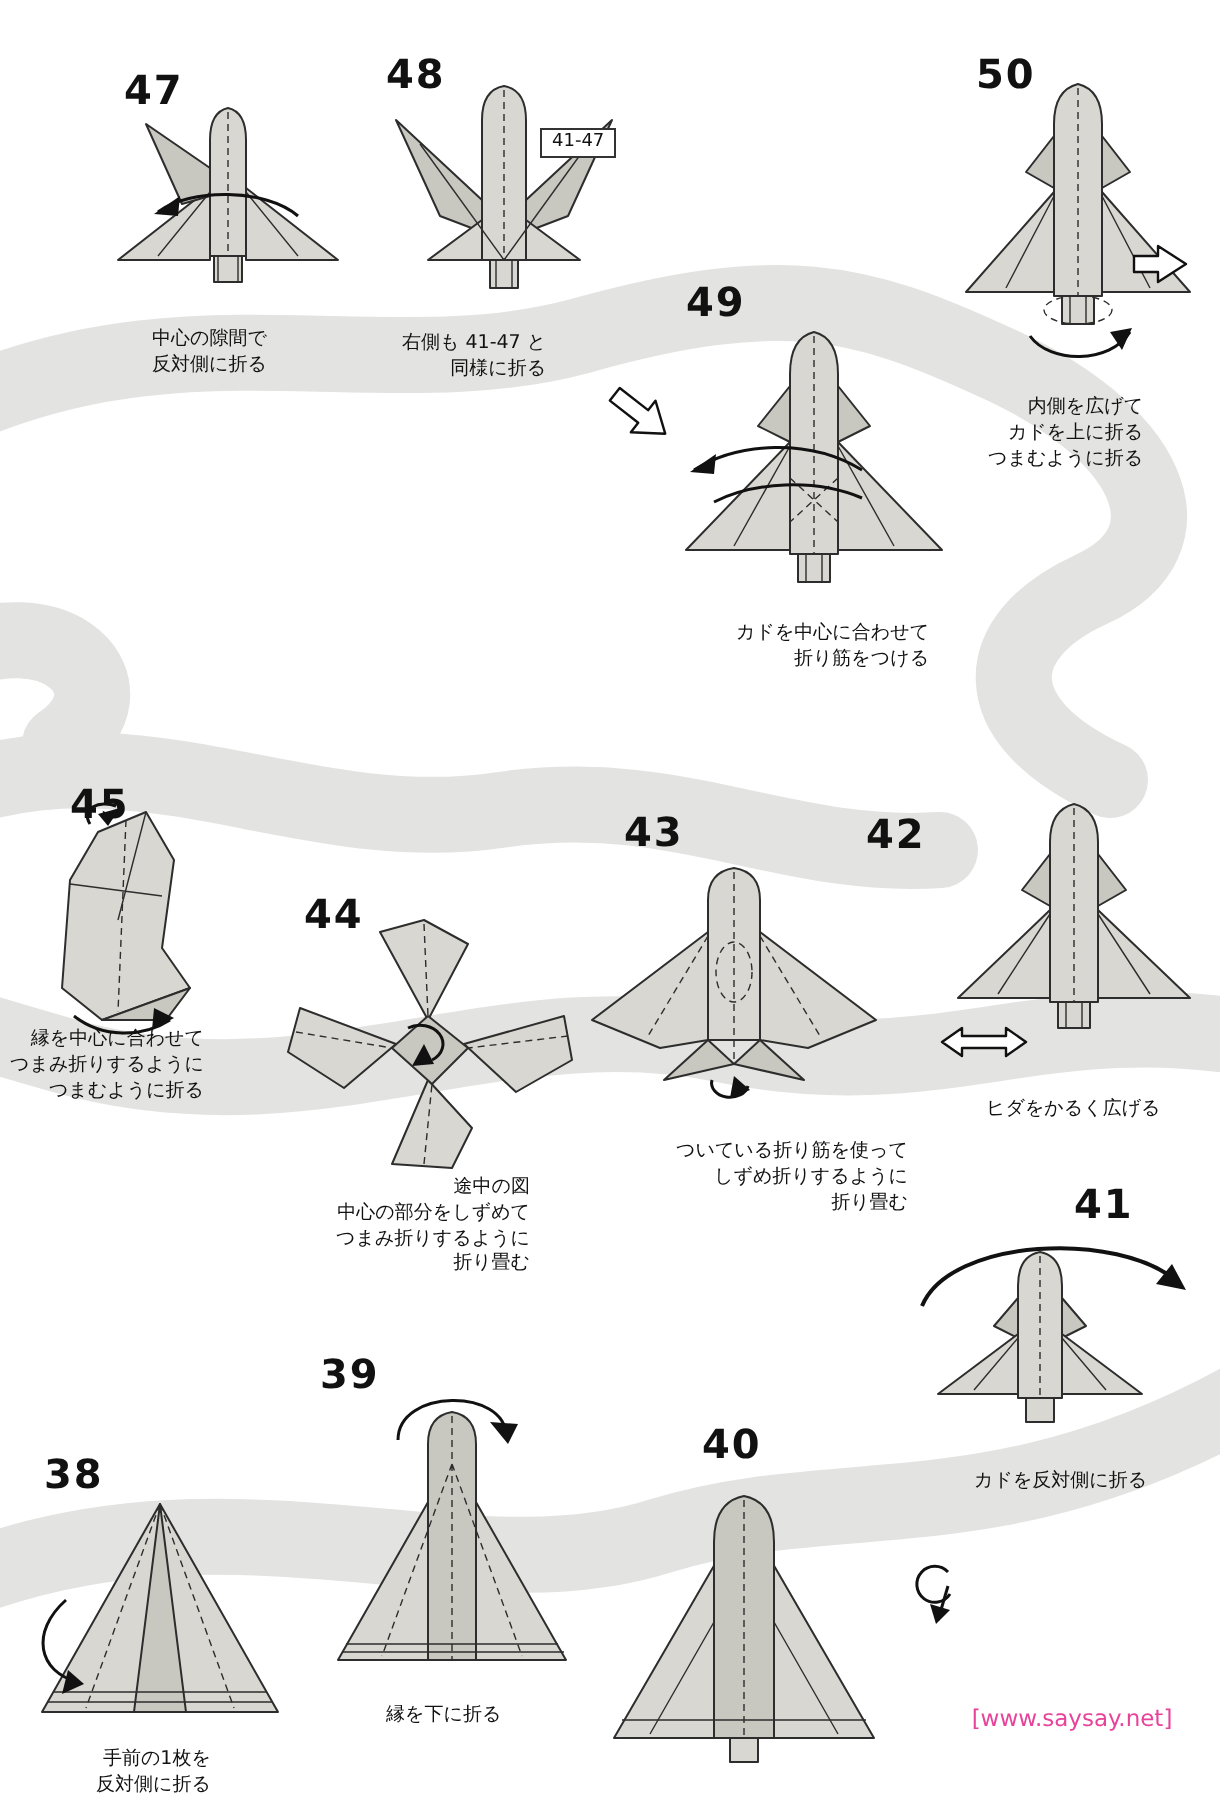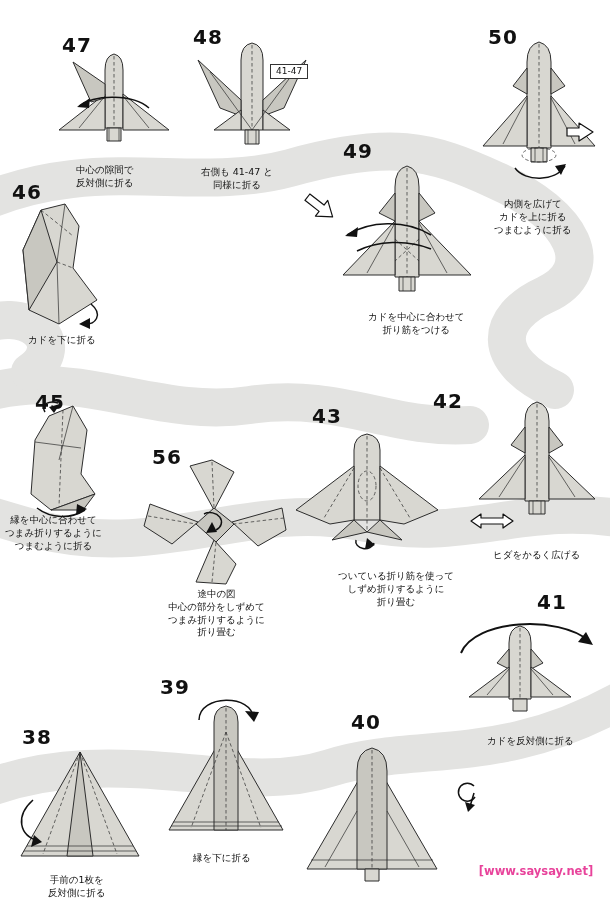--- a/index.html
+++ b/index.html
@@ -4,32 +4,32 @@
 <style>
   *{margin:0;padding:0;box-sizing:border-box}
   html,body{background:#fff}
   .page{position:relative;width:610px;height:900px;background:#ffffff;overflow:hidden;
         font-family:"DejaVu Sans",sans-serif;color:#111}
   .bg{position:absolute;left:0;top:0}
   .abs{position:absolute}
   .step{position:absolute}
   .step-num{position:absolute;font-size:20px;font-weight:bold;letter-spacing:1px;color:#111}
   .step svg{position:absolute}
-  .caption{position:absolute;font-size:9.5px;line-height:1.35;text-align:center;white-space:nowrap;color:#111}
+  .caption{position:absolute;font-size:9.5px;line-height:1.35;text-align:right;white-space:nowrap;color:#111}
   .refbox{position:absolute;border:1px solid #333;background:#fff;font-size:9px;padding:1px 5px;line-height:1.2}
   .paper{fill:#d8d7d1;stroke:#2d2d2d;stroke-width:1;stroke-linejoin:round}
   .paper2{fill:#c8c7c0;stroke:#2d2d2d;stroke-width:1;stroke-linejoin:round}
   .crease{fill:none;stroke:#2d2d2d;stroke-width:0.7}
   .dash{stroke-dasharray:3.5,2.5}
   .arrow{fill:none;stroke:#111;stroke-width:1.5}
   .ah{fill:#111;stroke:none}
   .whitearrow{fill:#fff;stroke:#111;stroke-width:1.2;stroke-linejoin:round}
   .watermark{position:absolute;text-align:center;color:#e8439b}
   .wm1{font-size:17px;font-weight:bold;letter-spacing:2px;text-shadow:0 0 3px #ffc0de}
-  .wm2{font-size:11.5px;margin-top:13px;font-weight:bold}
+  .wm2{font-size:11.5px;margin-top:1px;font-weight:normal}
 </style>
 </head>
 <body>
 
 <div class="page">
 
   <svg class="bg" width="610" height="900" viewBox="0 0 610 900">
     <g fill="none" stroke="#e3e3e1" stroke-width="38" stroke-linecap="round">
       <path d="M-30,208 C90,150 190,195 290,168 C390,140 430,150 495,180 C575,215 600,270 545,295 C495,318 490,360 555,390"></path>
       <path d="M-30,398 C70,360 150,420 250,405 C340,392 390,430 470,425"></path>
@@ -120,35 +120,20 @@
       <path class="arrow" d="M98,76 C72,60 36,62 14,76"></path>
       <polygon class="ah" points="12,77 25,68 24,78"></polygon>
       <path class="arrow" d="M98,90 C74,80 44,82 24,92"></path>
     </svg>
     <div class="caption" style="left:43px;top:176px">
       <div>カドを中心に合わせて</div>
       <div>折り筋をつける</div>
     </div>
   </div>
 
-  <div class="step" style="left:5px;top:176px;width:120px;height:175px">
-    <div class="step-num" style="left:7px;top:4px">46</div>
-    <svg style="left:2px;top:26px" width="112" height="128" viewBox="0 0 112 128">
-      <path class="paper" d="M34,8 L58,2 L72,24 L66,66 L90,98 L52,122 L22,108 L16,48 Z"></path>
-      <path class="paper2" d="M34,8 L50,60 L22,108 L16,48 Z"></path>
-      <path class="crease" d="M58,2 L50,60 L52,122"></path>
-      <path class="crease dash" d="M50,60 L66,66"></path>
-      <path class="crease dash" d="M34,8 L66,34"></path>
-      <path class="arrow" d="M84,102 C96,112 90,124 74,122"></path>
-      <polygon class="ah" points="72,122 83,116 83,127"></polygon>
-    </svg>
-    <div class="caption" style="left:23px;top:158px">
-      <div>カドを下に折る</div>
-    </div>
-  </div>
 
   <div class="step" style="left:2px;top:386px;width:128px;height:168px">
     <div class="step-num" style="left:33px;top:4px">45</div>
     <svg style="left:5px;top:14px" width="115" height="122" viewBox="0 0 115 122">
       <path class="paper" d="M42,16 L66,6 L80,30 L74,74 L88,94 L44,110 L24,94 L28,40 Z"></path>
       <path class="paper2" d="M44,110 L76,110 L88,94 Z"></path>
       <path class="crease dash" d="M56,10 L52,106"></path>
       <path class="crease" d="M28,42 L74,48 M66,6 L52,60"></path>
       <path class="arrow" d="M38,12 C33,4 43,0 51,3"></path>
       <polygon class="ah" points="53,4 42,7 47,13"></polygon>
@@ -156,21 +141,21 @@
       <polygon class="ah" points="80,109 69,115 70,104"></polygon>
     </svg>
     <div class="caption" style="left:3px;top:128px">
       <div>縁を中心に合わせて</div>
       <div>つまみ折りするように</div>
       <div>つまむように折る</div>
     </div>
   </div>
 
   <div class="step" style="left:135px;top:440px;width:160px;height:200px">
-    <div class="step-num" style="left:17px;top:5px">56</div>
+    <div class="step-num" style="left:17px;top:5px">44</div>
     <svg style="left:5px;top:18px" width="150" height="130" viewBox="0 0 150 130">
       <path class="paper" d="M74,52 L50,8 L72,2 L94,14 Z"></path>
       <path class="paper" d="M58,64 L10,46 L4,68 L32,86 Z"></path>
       <path class="paper" d="M92,64 L142,50 L146,72 L118,88 Z"></path>
       <path class="paper" d="M74,82 L56,124 L86,126 L96,106 Z"></path>
       <path class="paper2" d="M74,50 L94,66 L76,84 L56,66 Z"></path>
       <path class="crease dash" d="M72,4 L74,50 M8,58 L56,66 M144,60 L94,66 M72,124 L76,84"></path>
       <path class="arrow" d="M64,56 a11,9 0 1 1 12,16"></path>
       <polygon class="ah" points="77,74 66,75 72,64"></polygon>
     </svg>
@@ -196,21 +181,21 @@
       <polygon class="ah" points="85,117 75,121 77,110"></polygon>
     </svg>
     <div class="caption" style="left:53px;top:170px">
       <div>ついている折り筋を使って</div>
       <div>しずめ折りするように</div>
       <div>折り畳む</div>
     </div>
   </div>
 
   <div class="step" style="left:425px;top:385px;width:185px;height:180px">
-    <div class="step-num" style="left:8px;top:4px">42</div>
+    <div class="step-num" style="left:8px;top:20px">42</div>
     <svg style="left:42px;top:12px" width="140" height="140" viewBox="0 0 140 140">
       <path class="paper" d="M58,24 Q58,8 70,5 Q82,8 82,24 L82,104 L58,104 Z"></path>
       <path class="paper2" d="M58,30 L44,48 L58,56 Z"></path>
       <path class="paper2" d="M82,30 L96,48 L82,56 Z"></path>
       <path class="paper" d="M58,58 L12,102 L58,102 Z"></path>
       <path class="paper" d="M82,58 L128,102 L82,102 Z"></path>
       <path class="paper" d="M62,104 L78,104 L78,117 L62,117 Z"></path>
       <path class="crease dash" d="M70,7 L70,104"></path>
       <path class="crease" d="M58,60 L32,100 M82,60 L108,100 M66,104 L66,117 M74,104 L74,117"></path>
       <polygon class="whitearrow" points="4,124 14,117 14,121 36,121 36,117 46,124 36,131 36,127 14,127 14,131"></polygon>

